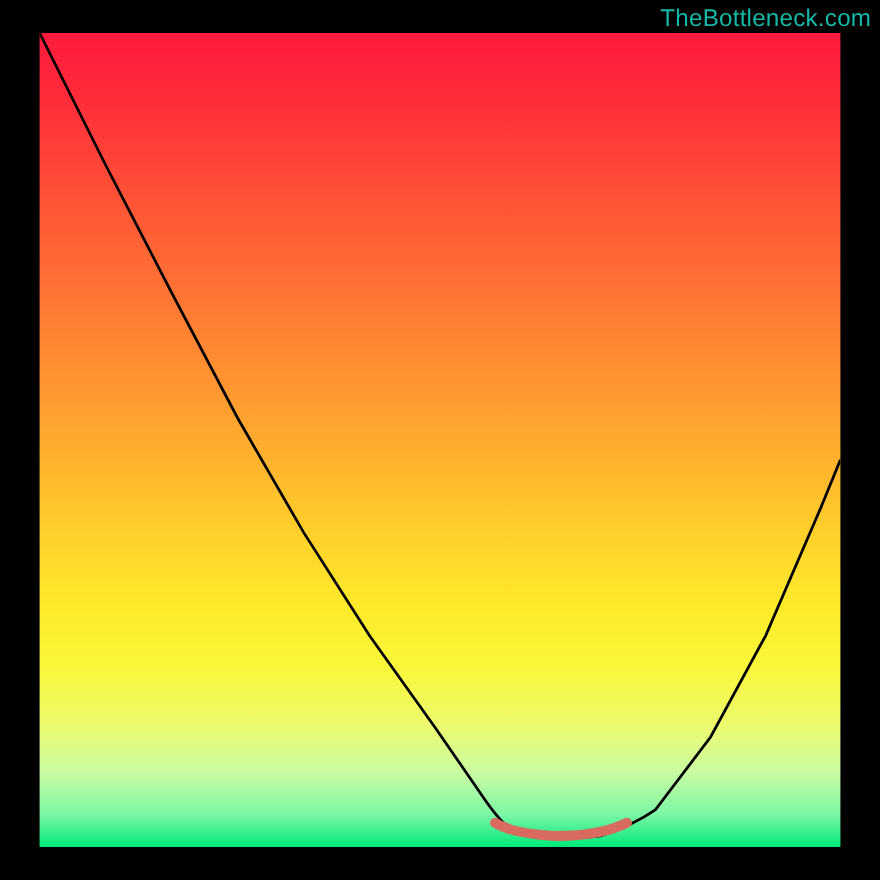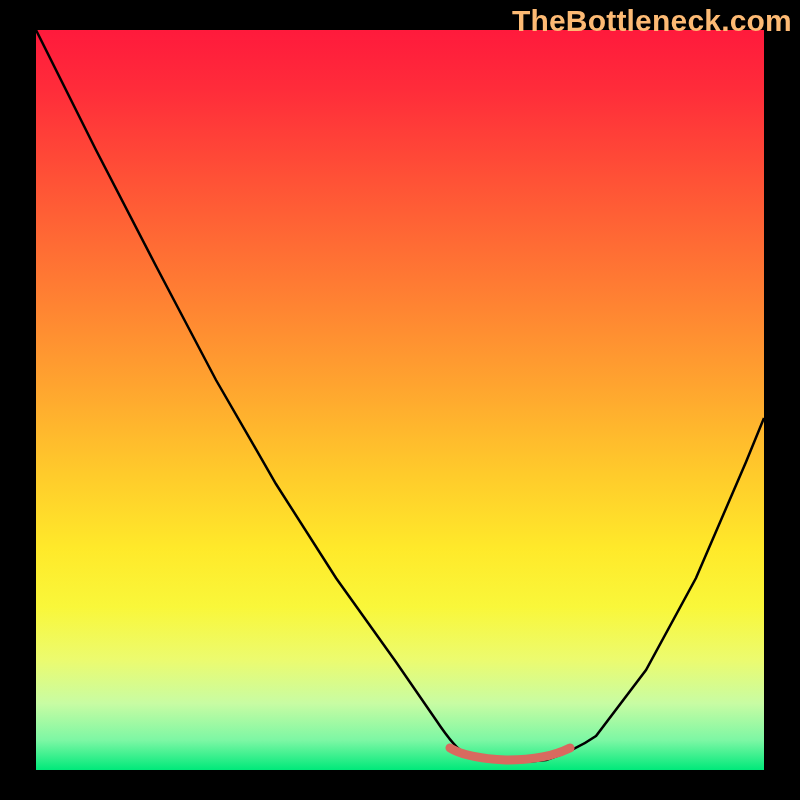--- a/index.html
+++ b/index.html
@@ -38,23 +38,23 @@
       #ecfb6e 85%,
       #c8fca3 91%,
       #7cf7a4 96%,
       #00e97a 100%
     );
   }
   .watermark {
     position: absolute;
     top: 4px;
     right: 8px;
-    color: #fdba74;
-    font-size: 30px;
-    font-weight: 700;
+    color: #14b8a6;
+    font-size: 22px;
+    font-weight: 400;
     letter-spacing: 0.2px;
     z-index: 5;
   }
   svg.curve {
     position: absolute;
     left: 0;
     top: 0;
     width: 100%;
     height: 100%;
     z-index: 3;

